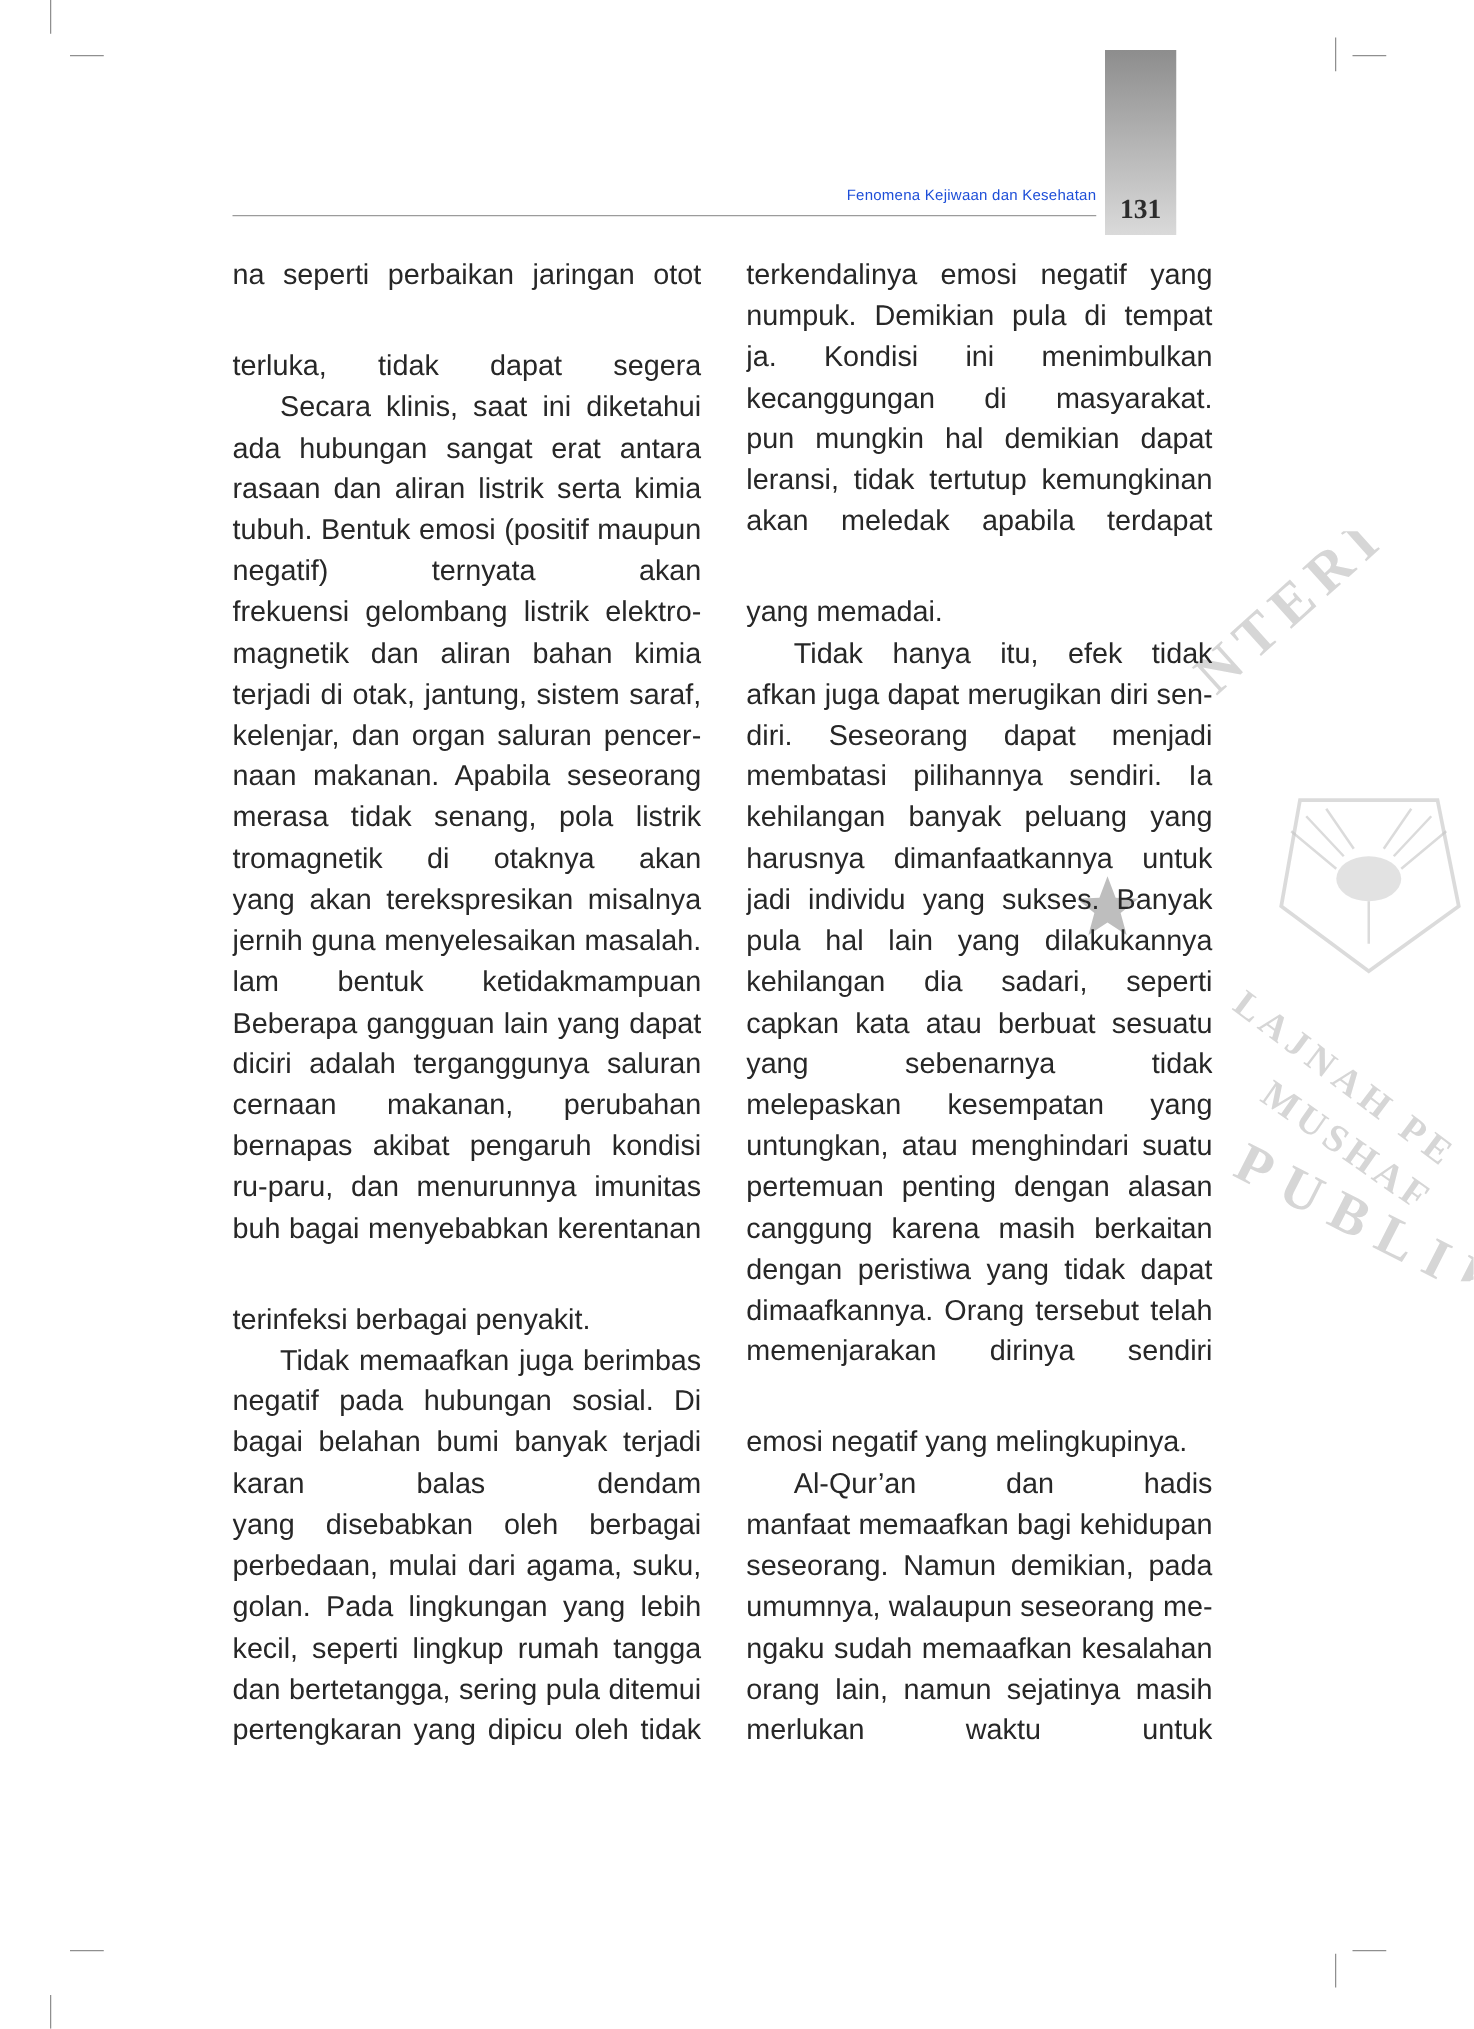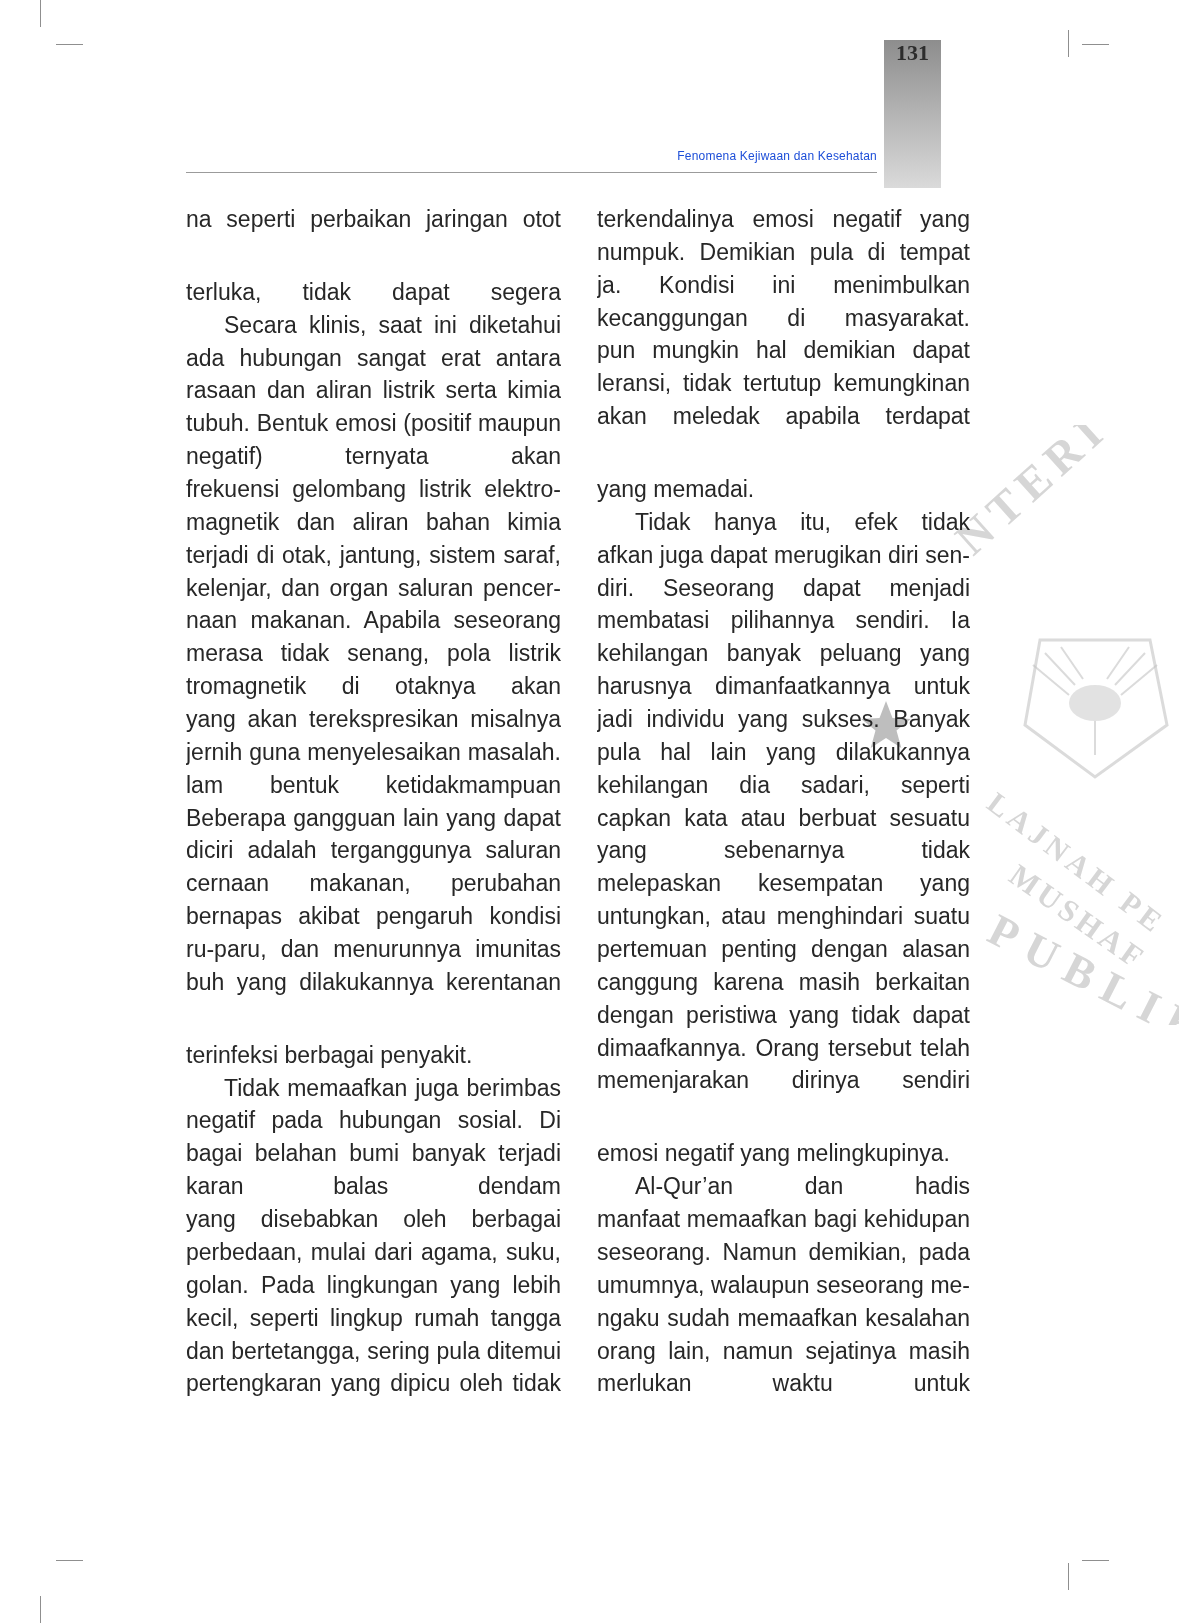--- a/index.html
+++ b/index.html
@@ -20,21 +20,21 @@
     font-size:12px; color:#1d4ed8; letter-spacing:.2px;
     z-index:2;
   }
   .header-rule {
     position:absolute; left:186px; top:172px; width:691px; height:1px;
     background:#9b9b9b; z-index:2;
   }
   .page-bar {
     position:absolute; left:884px; top:40px; width:57px; height:148px;
     background:linear-gradient(180deg,#8d8d8d 0%,#b4b4b4 50%,#dadada 100%);
-    display:flex; align-items:flex-start; justify-content:center;
+    display:flex; align-items:flex-end; justify-content:center;
     z-index:1;
   }
   .page-number {
     font-family:"Liberation Serif", serif;
     font-size:22px; font-weight:bold; color:#2d2d2d;
     padding-bottom:8px;
   }
 
   .column {
     position:absolute; top:203px; z-index:2;
@@ -111,21 +111,21 @@
     <div class="line">merasa tidak senang, pola listrik elek-</div>
     <div class="line">tromagnetik di otaknya akan berubah,</div>
     <div class="line">yang akan terekspresikan misalnya da-</div>
     <div class="line">jernih guna menyelesaikan masalah.</div>
     <div class="line">lam bentuk ketidakmampuan berpikir</div>
     <div class="line">Beberapa gangguan lain yang dapat</div>
     <div class="line">diciri adalah terganggunya saluran pen-</div>
     <div class="line">cernaan makanan, perubahan perilaku</div>
     <div class="line">bernapas akibat pengaruh kondisi pa-</div>
     <div class="line">ru-paru, dan menurunnya imunitas tu-</div>
-    <div class="line">buh yang dilakukannya kerentanan</div>
+    <div class="line">buh bagai menyebabkan kerentanan</div>
     <div class="line last">terinfeksi berbagai penyakit.</div>
     <div class="line first">Tidak memaafkan juga berimbas</div>
     <div class="line">negatif pada hubungan sosial. Di ber-</div>
     <div class="line">bagai belahan bumi banyak terjadi ling-</div>
     <div class="line">karan balas dendam berkepanjangan</div>
     <div class="line">yang disebabkan oleh berbagai alasan</div>
     <div class="line">perbedaan, mulai dari agama, suku,</div>
     <div class="line">golan. Pada lingkungan yang lebih</div>
     <div class="line">kecil, seperti lingkup rumah tangga</div>
     <div class="line">dan bertetangga, sering pula ditemui</div>

